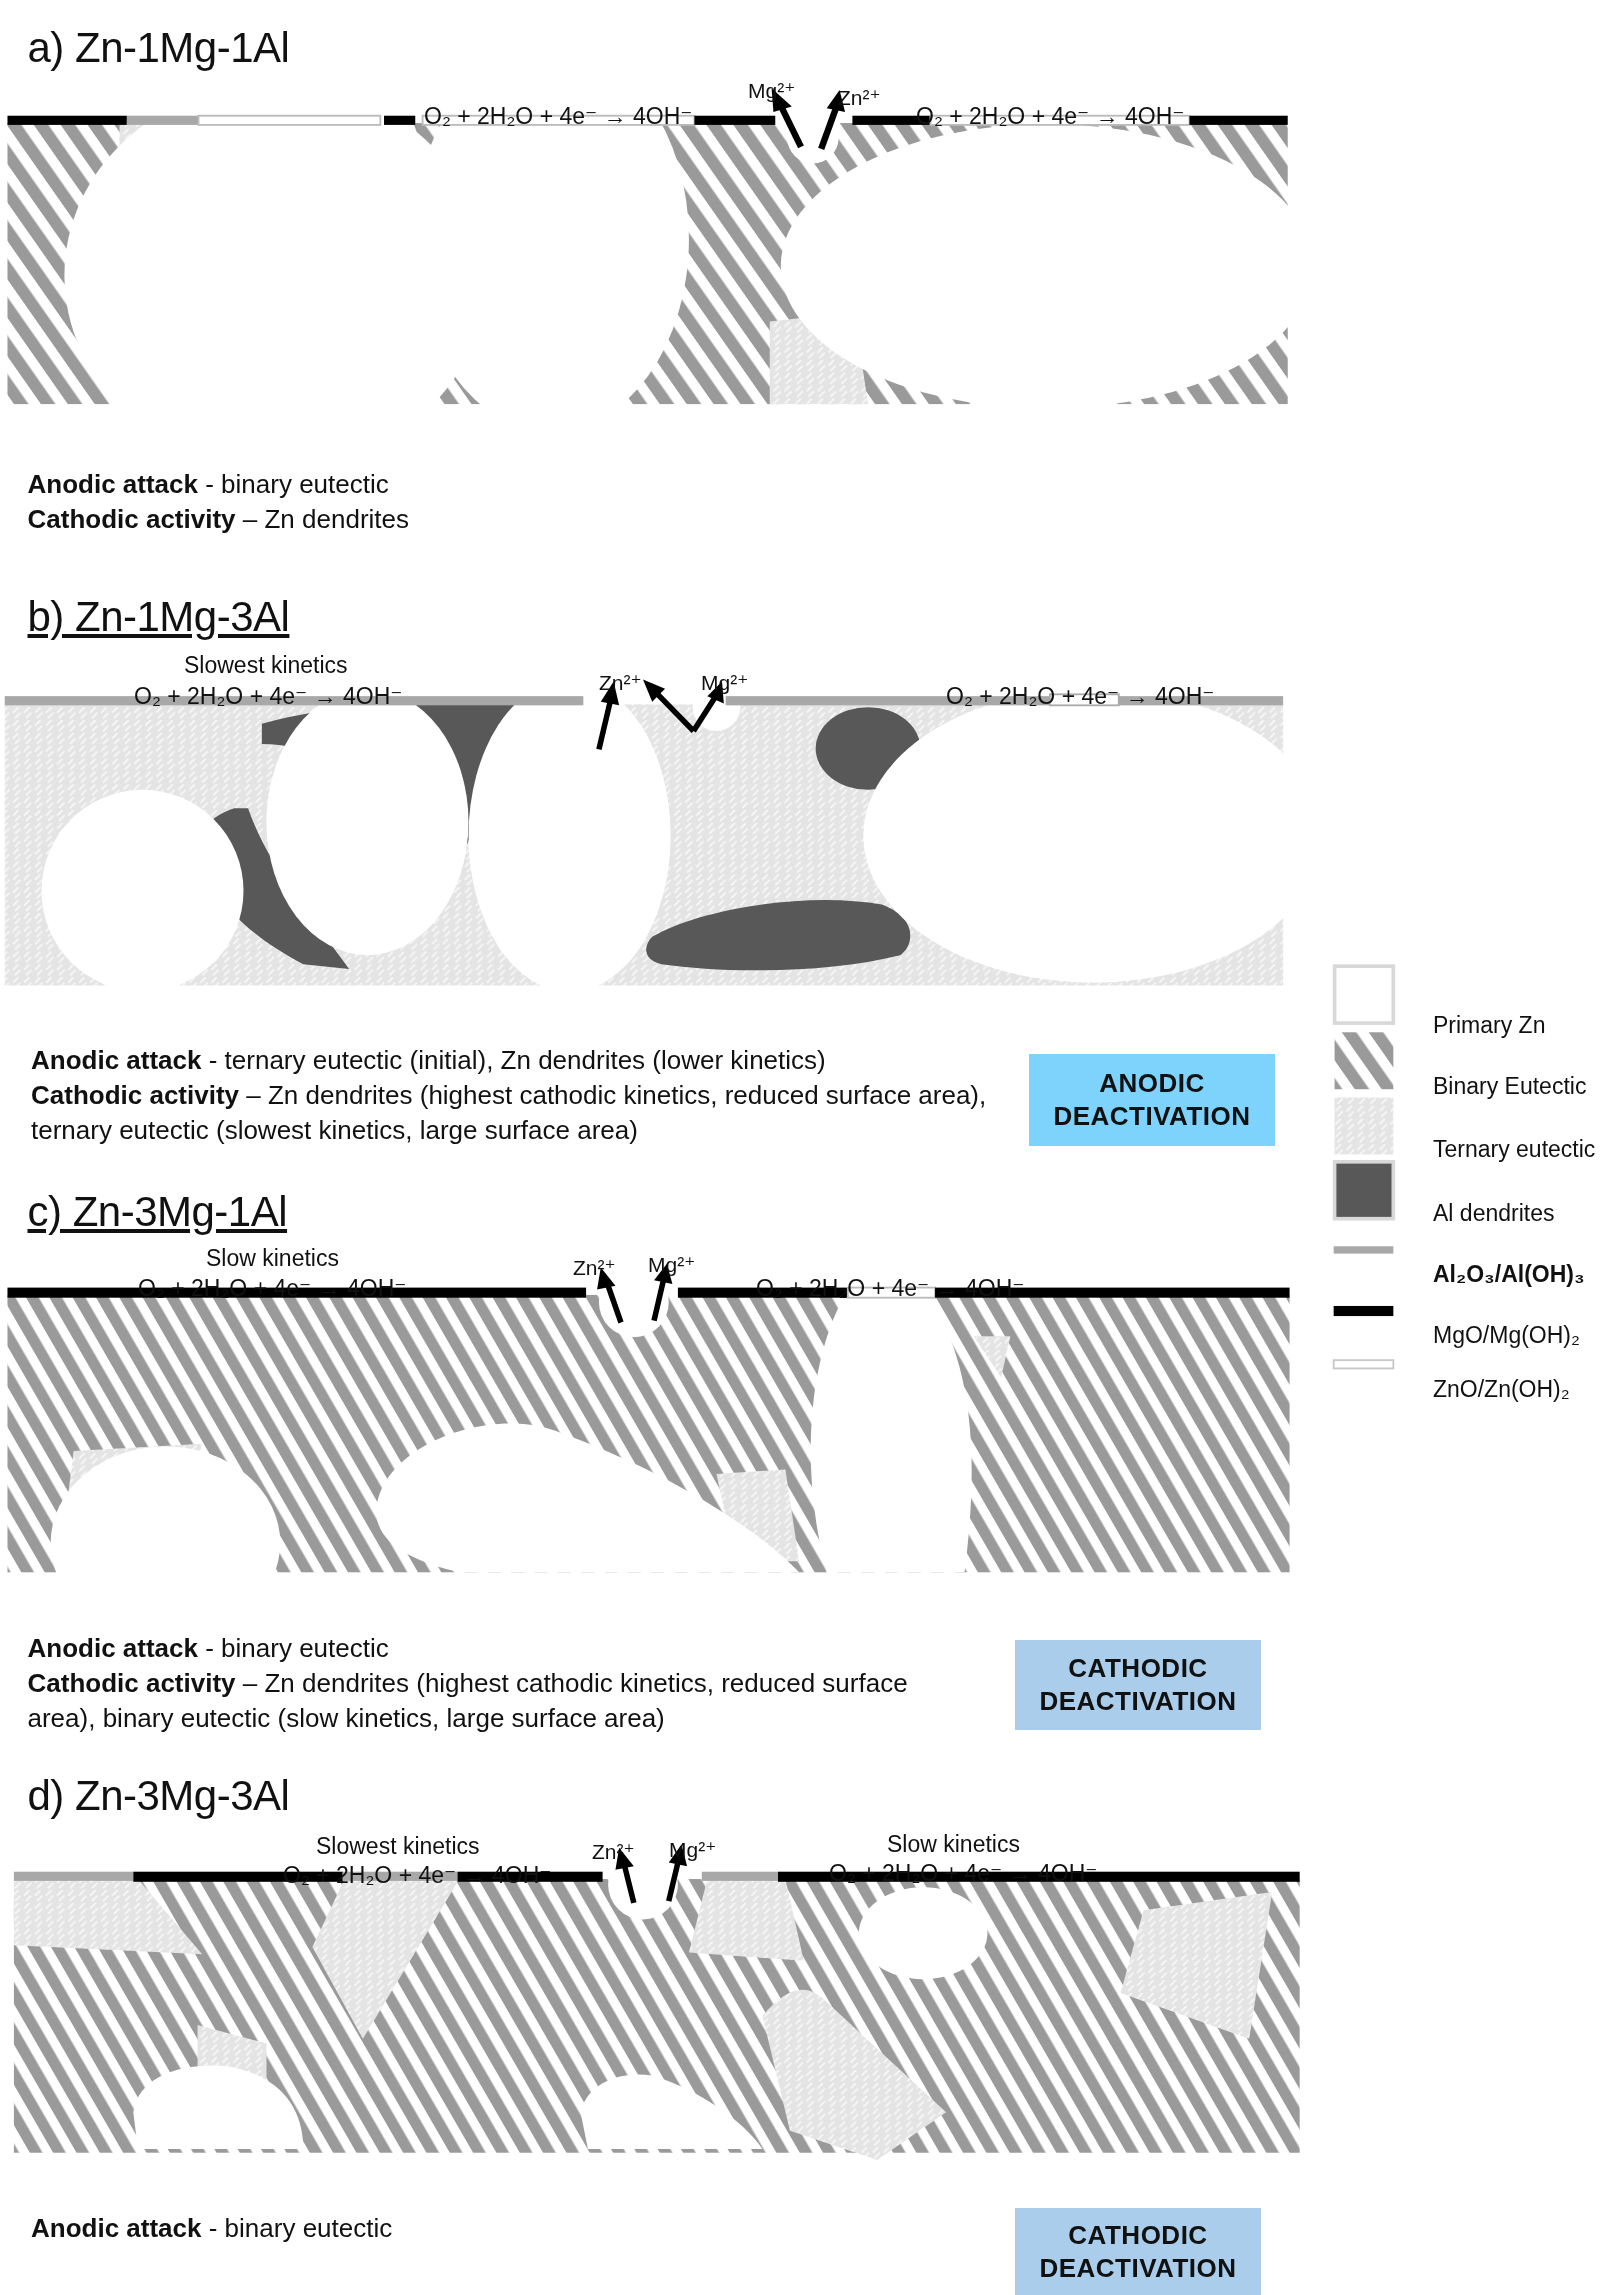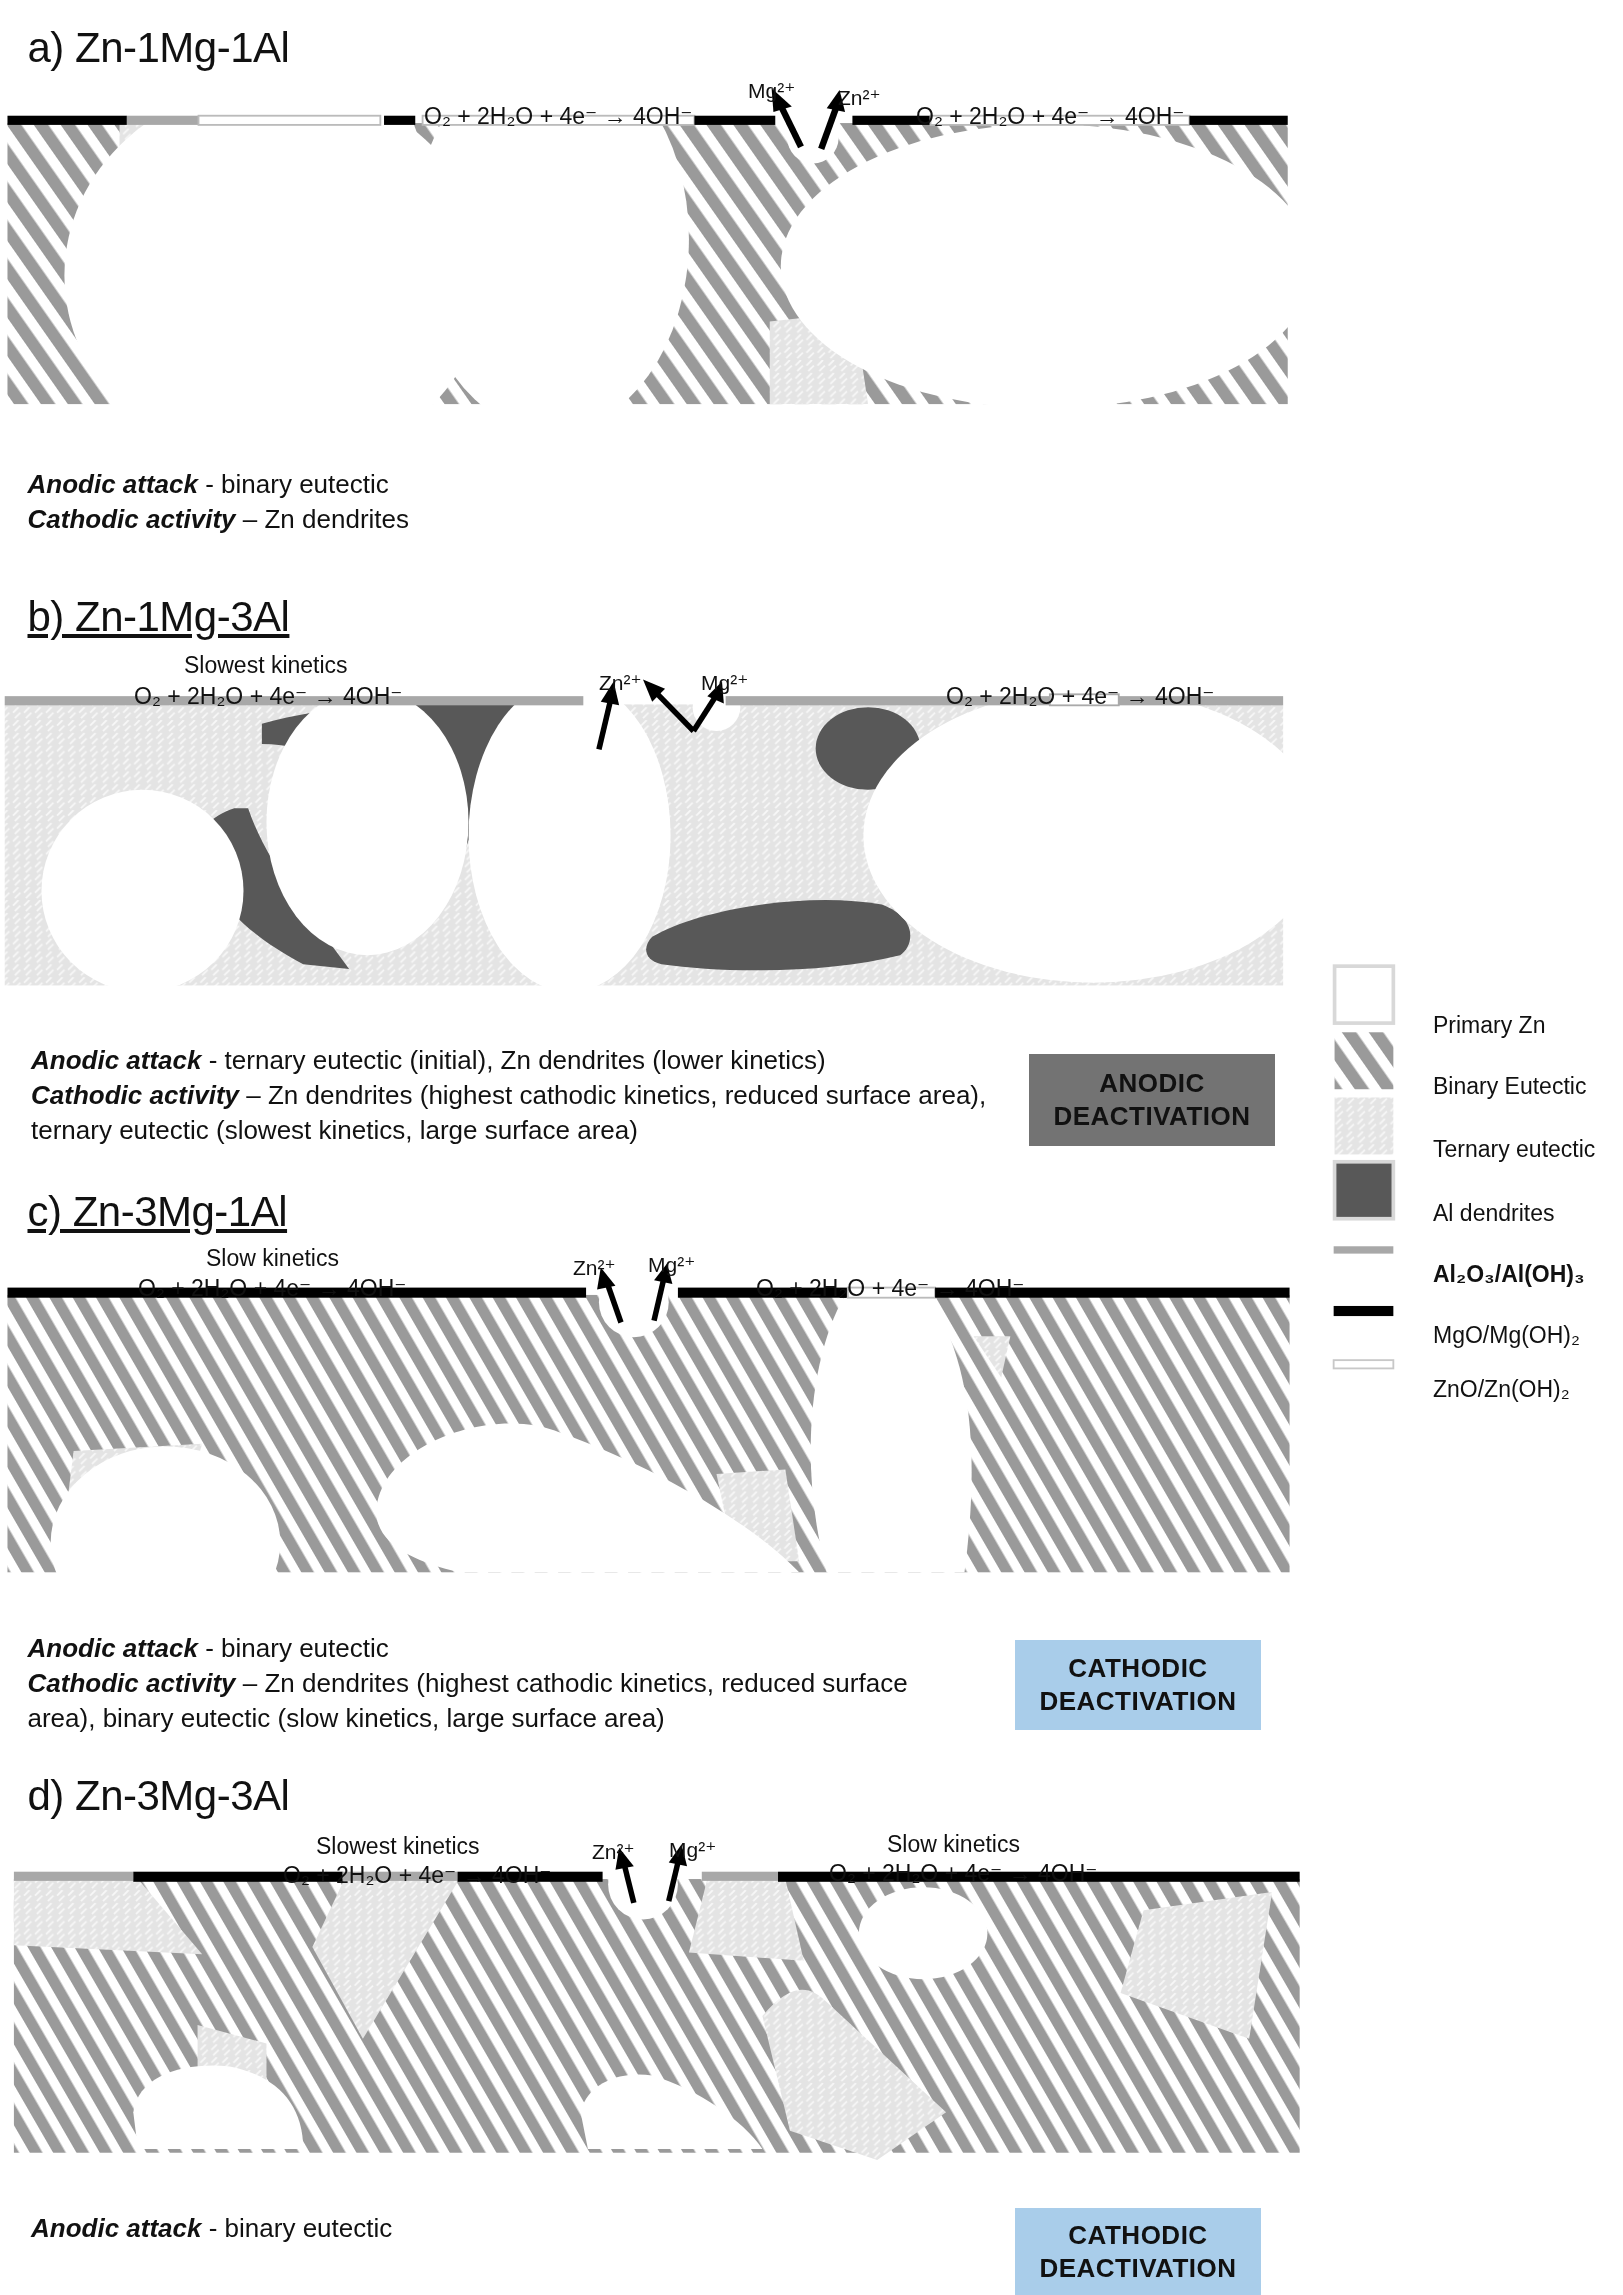--- a/index.html
+++ b/index.html
@@ -4,21 +4,21 @@
 <style>
   html, body { margin:0; padding:0; background:#ffffff; }
   body { width:1624px; height:2296px; position:relative; overflow:hidden;
          font-family:"Liberation Sans", "DejaVu Sans", sans-serif; color:#111; }
   .abs { position:absolute;margin-top:24px; }
   .panel-title { font-size:42px; font-weight:400; letter-spacing:-0.5px; white-space:nowrap; color:#111; }
   .rx { font-size:23px; white-space:nowrap; color:#111; }
   .kin { font-size:23px; white-space:nowrap; color:#111; text-align:center; }
   .ion { font-size:21px; white-space:nowrap; color:#111; }
   .caption { font-size:26px; line-height:35px; color:#111; }
-  .caption b { font-weight:700;font-style:italic; }
+  .caption b { font-weight:700; }
   .badge { display:flex; align-items:center; justify-content:center; text-align:center;
            font-weight:700; font-size:26px; line-height:33px; letter-spacing:0.5px; color:#111; }
   .legend-label { font-size:23px; white-space:nowrap; color:#111; }
   svg.diagram { position:absolute; left:0; top:0; }
 </style>
 </head>
 <body>
 
 <svg class="diagram" width="1624" height="2296" viewBox="0 0 1768 2500" xmlns="http://www.w3.org/2000/svg">
   <defs>
@@ -172,21 +172,21 @@
 <div class="abs panel-title" style="left:27.5px; top:569px;text-decoration:underline;">b) Zn-1Mg-3Al</div>
 <div class="abs kin" style="left:184px; top:628px;">Slowest kinetics</div>
 <div class="abs rx" style="left:134px; top:659px;">O₂ + 2H₂O + 4e⁻ → 4OH⁻</div>
 <div class="abs rx" style="left:946px; top:659px;">O₂ + 2H₂O + 4e⁻ → 4OH⁻</div>
 <div class="abs ion" style="left:599px; top:647px;">Zn²⁺</div>
 <div class="abs ion" style="left:701px; top:647px;">Mg²⁺</div>
 <div class="abs caption" style="left:31px; top:1019px; width:992px;">
   <div><b>Anodic attack</b><span> - ternary eutectic (initial), Zn dendrites (lower kinetics)</span></div>
   <div><b>Cathodic activity</b><span> – Zn dendrites (highest cathodic kinetics, reduced surface area), ternary eutectic (slowest kinetics, large surface area)</span></div>
 </div>
-<div class="abs badge" style="left:1029px; top:1030px; width:246px; height:92px; background:#737373;justify-content:center;">
+<div class="abs badge" style="left:1029px; top:1030px; width:246px; height:92px; background:#7dd3fc;justify-content:center;">
   <div>
       <div>ANODIC</div>
       <div>DEACTIVATION</div>
     </div>
 </div>
 
 <div class="abs panel-title" style="left:27.5px; top:1164px;text-decoration:underline;">c) Zn-3Mg-1Al</div>
 <div class="abs kin" style="left:206px; top:1221px;">Slow kinetics</div>
 <div class="abs rx" style="left:138px; top:1251px;">O₂ + 2H₂O + 4e⁻ → 4OH⁻</div>
 <div class="abs rx" style="left:756px; top:1251px;">O₂ + 2H₂O + 4e⁻ → 4OH⁻</div>

